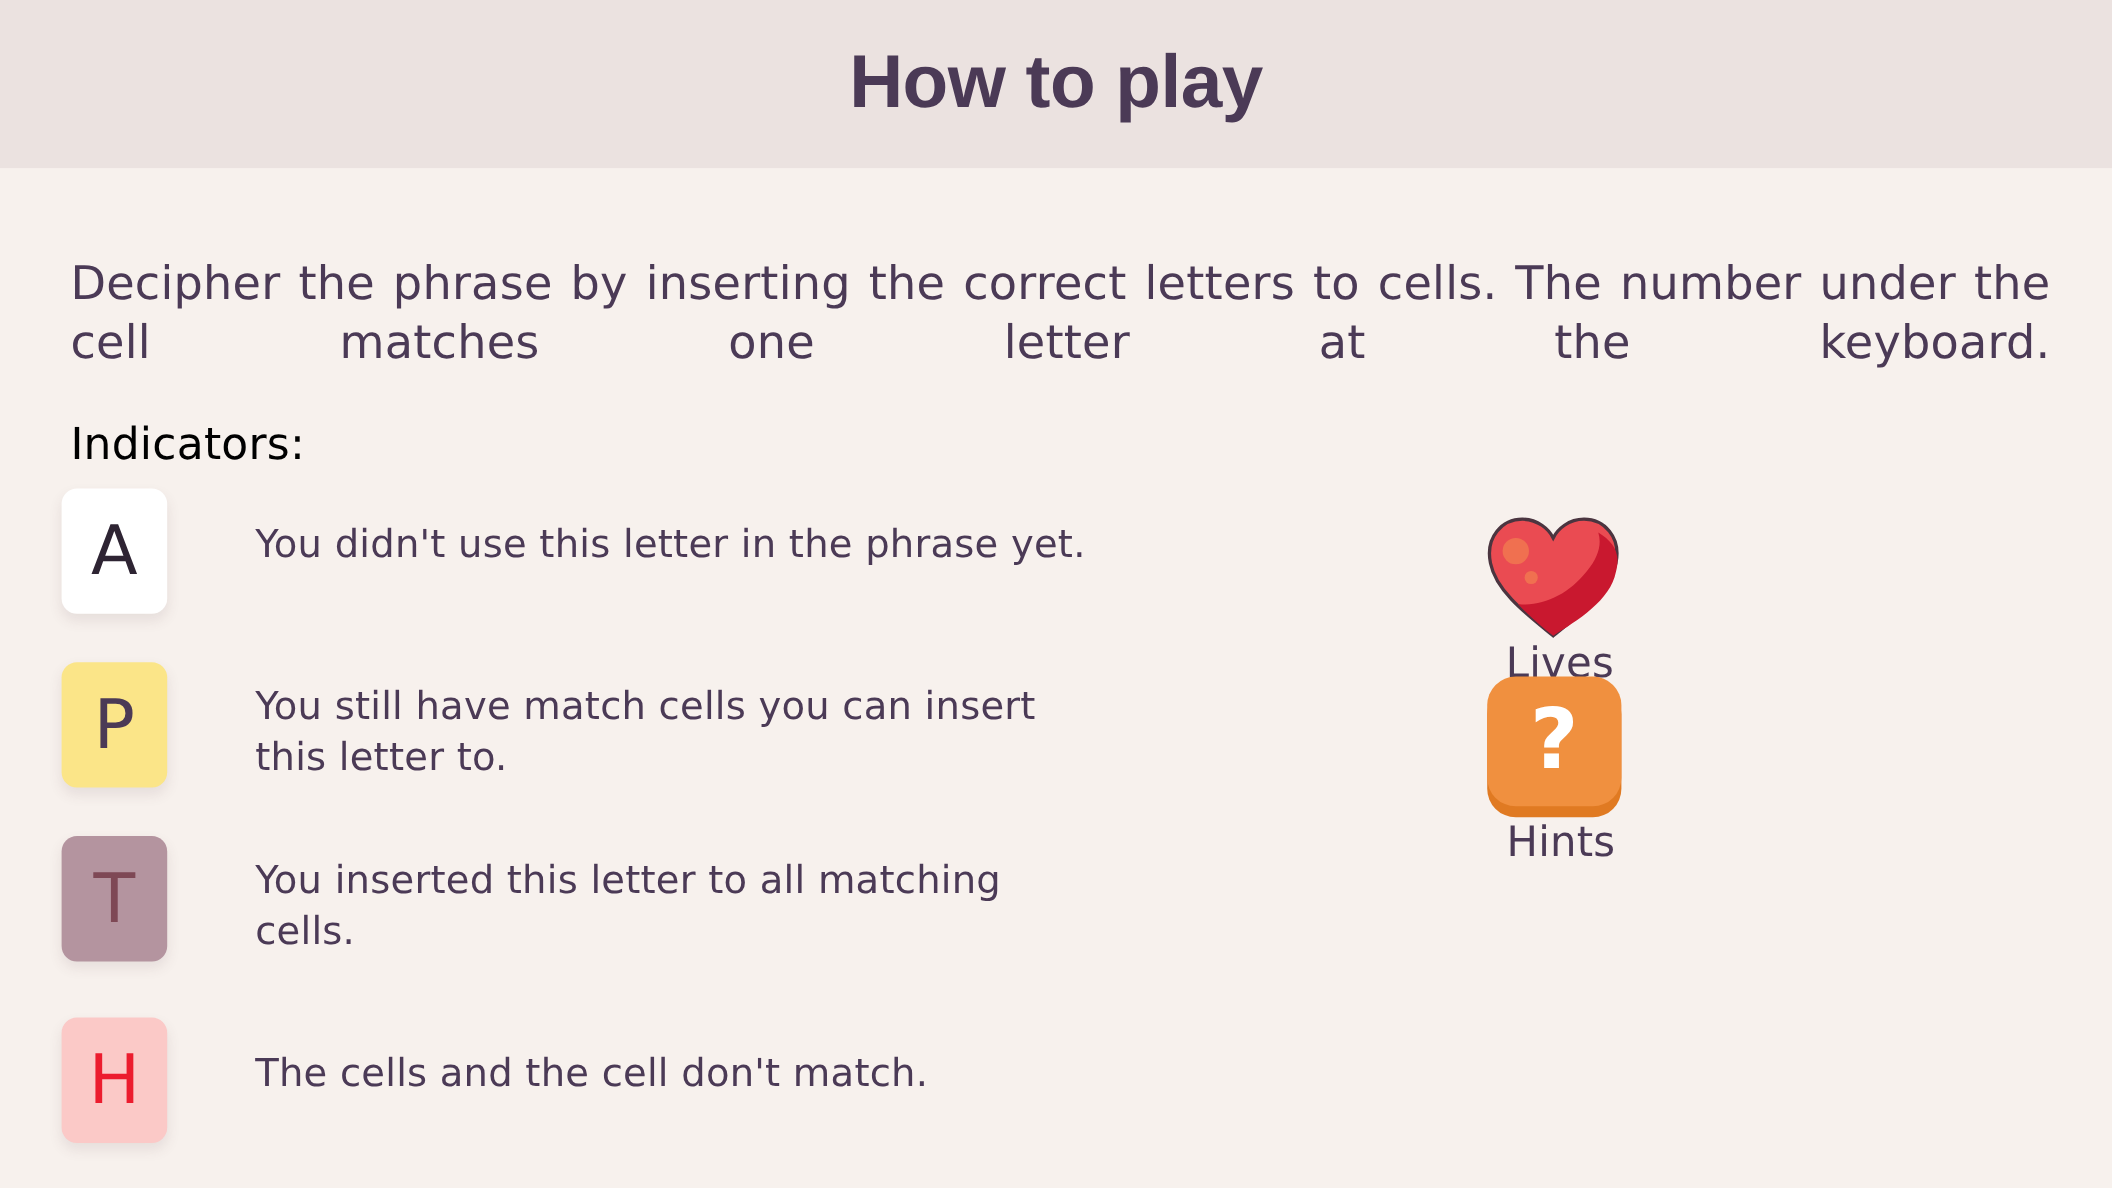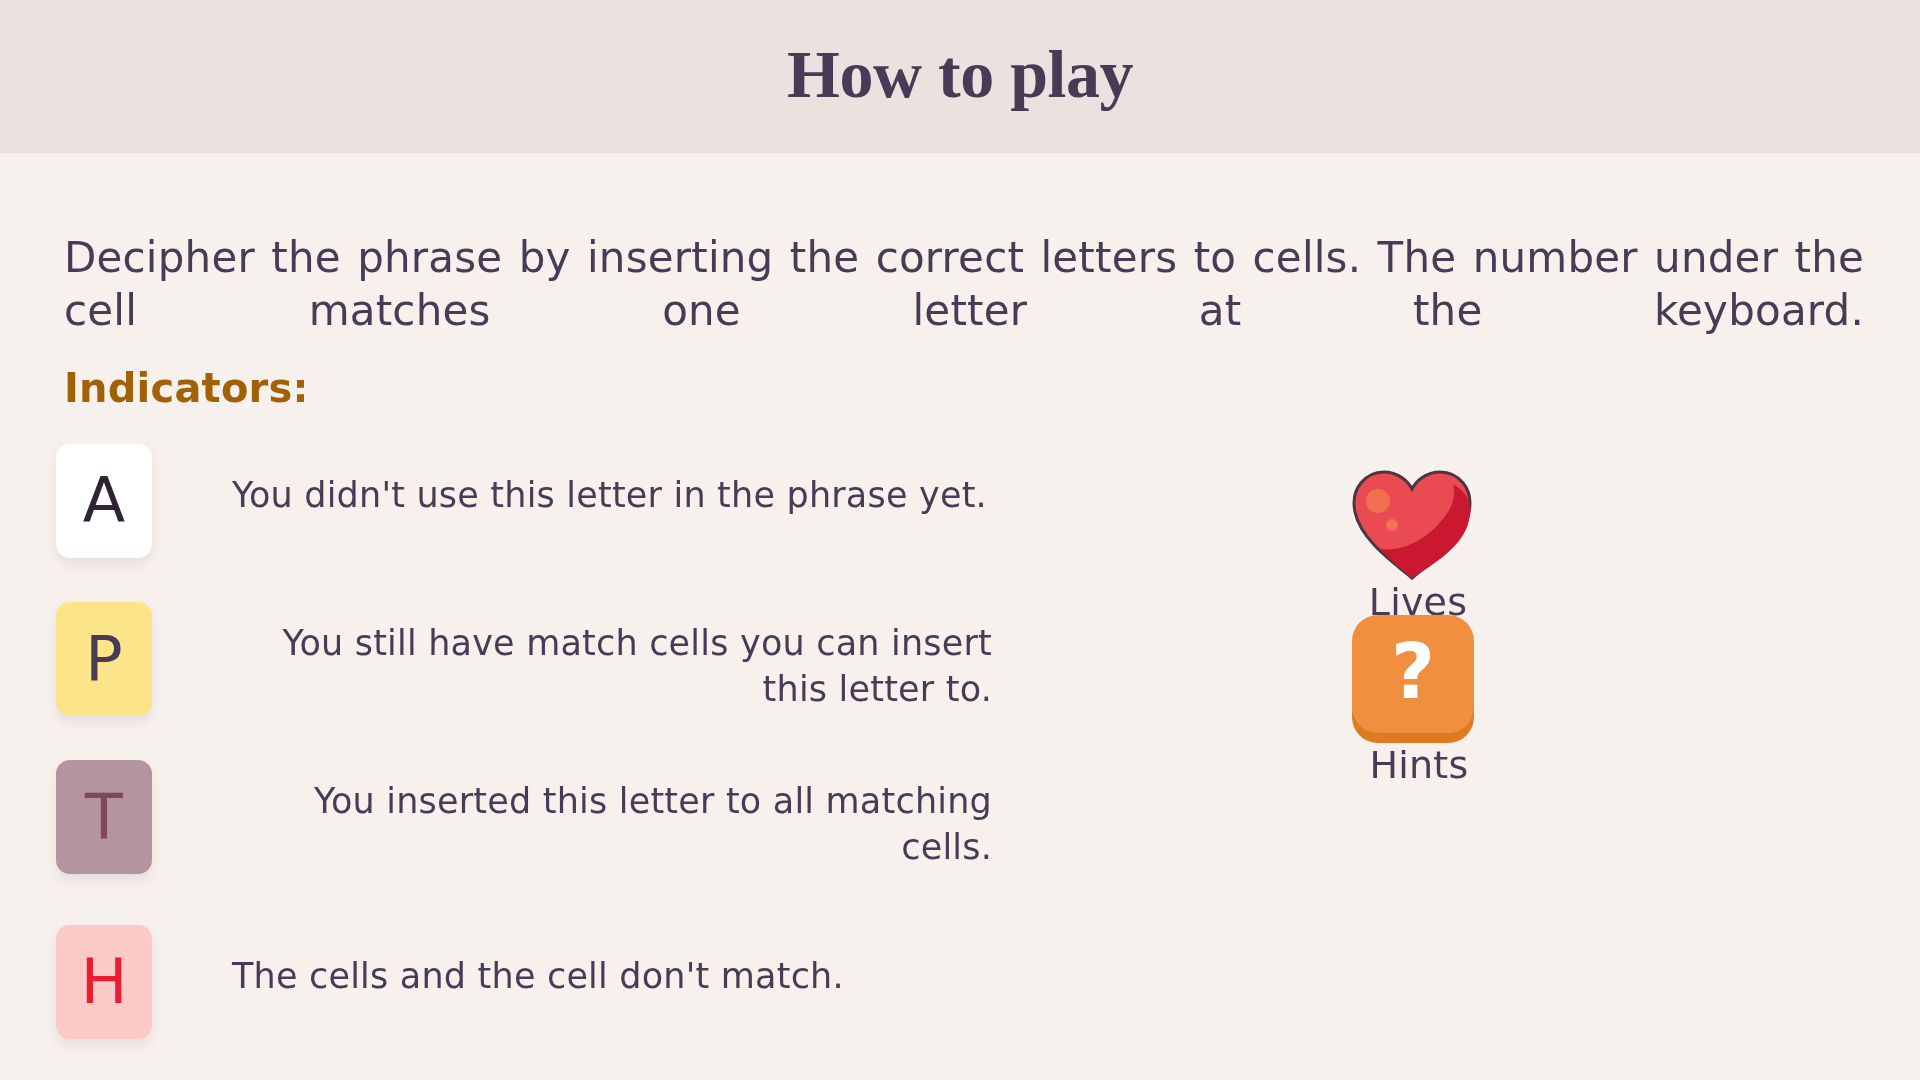--- a/index.html
+++ b/index.html
@@ -28,21 +28,21 @@
     left: 0;
     top: 0;
     width: 1920px;
     height: 153px;
     background: #ebe2e0;
     display: flex;
     align-items: center;
     justify-content: center;
   }
   .header-title {
-    font-family: Liberation Serif, serif;
+    font-family: Liberation Sans, sans-serif;
     font-size: 68px;
     font-weight: 700;
     color: #4b3a56;
     letter-spacing: -0.5px;
     line-height: 1;
     margin: 0;
     transform: translateY(-3px);
   }
 
   
@@ -66,24 +66,24 @@
     line-height: 1.26;
     color: #4b3a56;
     text-align: justify;
     text-align-last: justify;
     letter-spacing: 0.2px;
   }
 
   .indicators-label {
     position: absolute;
     left: 64px;
-    top: 212px;
+    top: 228px;
     font-size: 40px;
-    font-weight: 700;
-    color: #a16207;
+    font-weight: 400;
+    color: #000000;
     letter-spacing: 0.2px;
   }
 
   
   .indicator-list {
     position: absolute;
     left: 0;
     top: 0;
     width: 1300px;
   }
@@ -120,21 +120,20 @@
 
   .indicator-text {
     margin-left: 80px;
     max-width: 760px;
     font-size: 35px;
     font-weight: 500;
     line-height: 1.32;
     color: #4b3a56;
     letter-spacing: 0.2px;
     padding-top: 28px;
-    text-align: right;
   }
   .indicator-row.r1 .indicator-text { padding-top: 18px; }
   .indicator-row.r2 .indicator-text { padding-top: 18px; }
 
   
   .legend {
     position: absolute;
     left: 1350px;
     top: 0;
     width: 500px;

